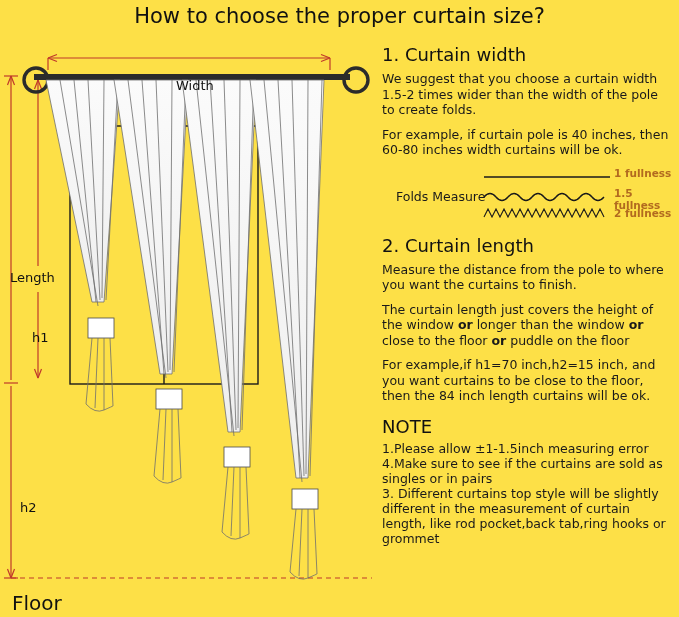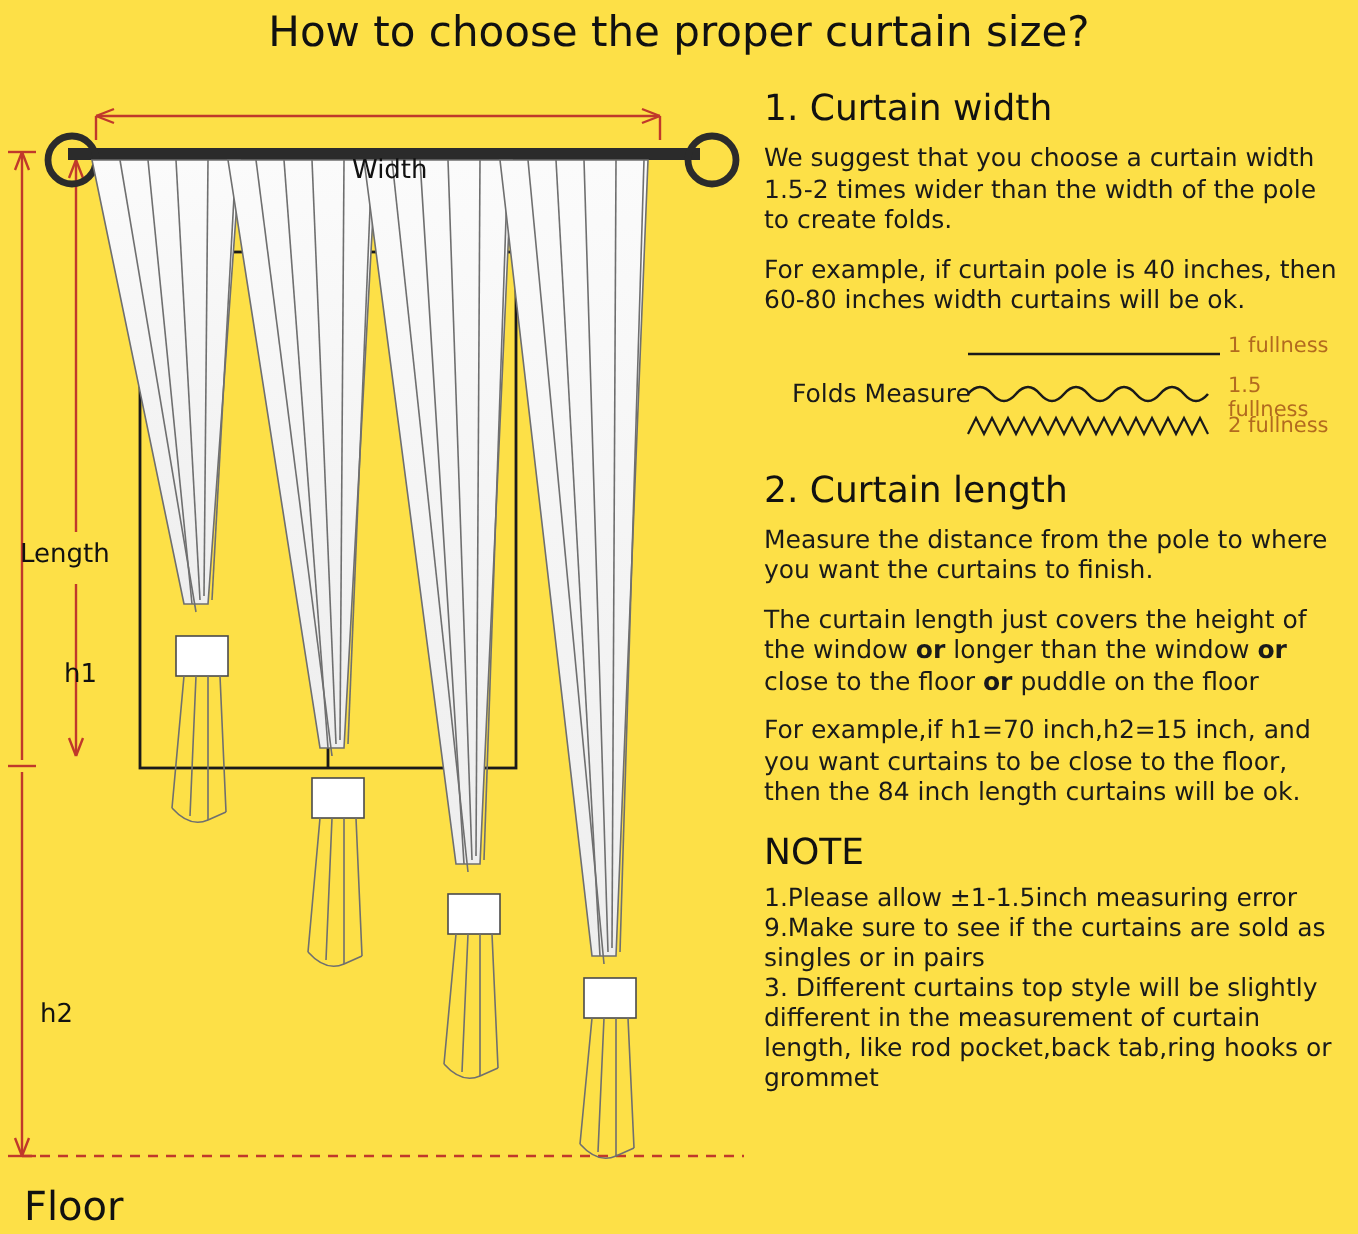--- a/index.html
+++ b/index.html
@@ -89,20 +89,21 @@
     position: absolute;
     left: 14px;
     top: 22px;
     font-size: 12.5px;
   }
   .fold-legend {
     position: absolute;
     left: 232px;
     font-size: 10.5px;
     color: #b26a1f;
+    font-weight: bold;
   }
   #fl1 { top: 0px; }
   #fl2 { top: 20px; }
   #fl3 { top: 40px; }
   #folds-svg {
     position: absolute;
     left: 100px;
     top: 0;
   }
   #note-head {
@@ -235,17 +236,17 @@
       <div class="fold-legend" id="fl3">2 fullness</div>
     </div>
 
     <div class="sec-head">2. Curtain length</div>
     <p class="para">Measure the distance from the pole to where you want the curtains to finish.</p>
     <p class="para"><span>The curtain length just covers the height of the window </span><span class="bold">or</span><span> longer than the window </span><span class="bold">or</span><span> close to the floor </span><span class="bold">or</span><span> puddle on the floor</span></p>
     <p class="para">For example,if h1=70 inch,h2=15 inch, and you want curtains to be close to the floor, then the 84 inch length curtains will be ok.</p>
 
     <div class="sec-head" id="note-head">NOTE</div>
     <div class="note-list">1.Please allow ±1-1.5inch measuring error</div>
-    <div class="note-list">9.Make sure to see if the curtains are sold as singles or in pairs</div>
+    <div class="note-list">4.Make sure to see if the curtains are sold as singles or in pairs</div>
     <div class="note-list">3. Different curtains top style will be slightly different in the measurement of curtain length, like rod pocket,back tab,ring hooks or grommet</div>
   </div>
 
 </div>
 
 </body></html>

